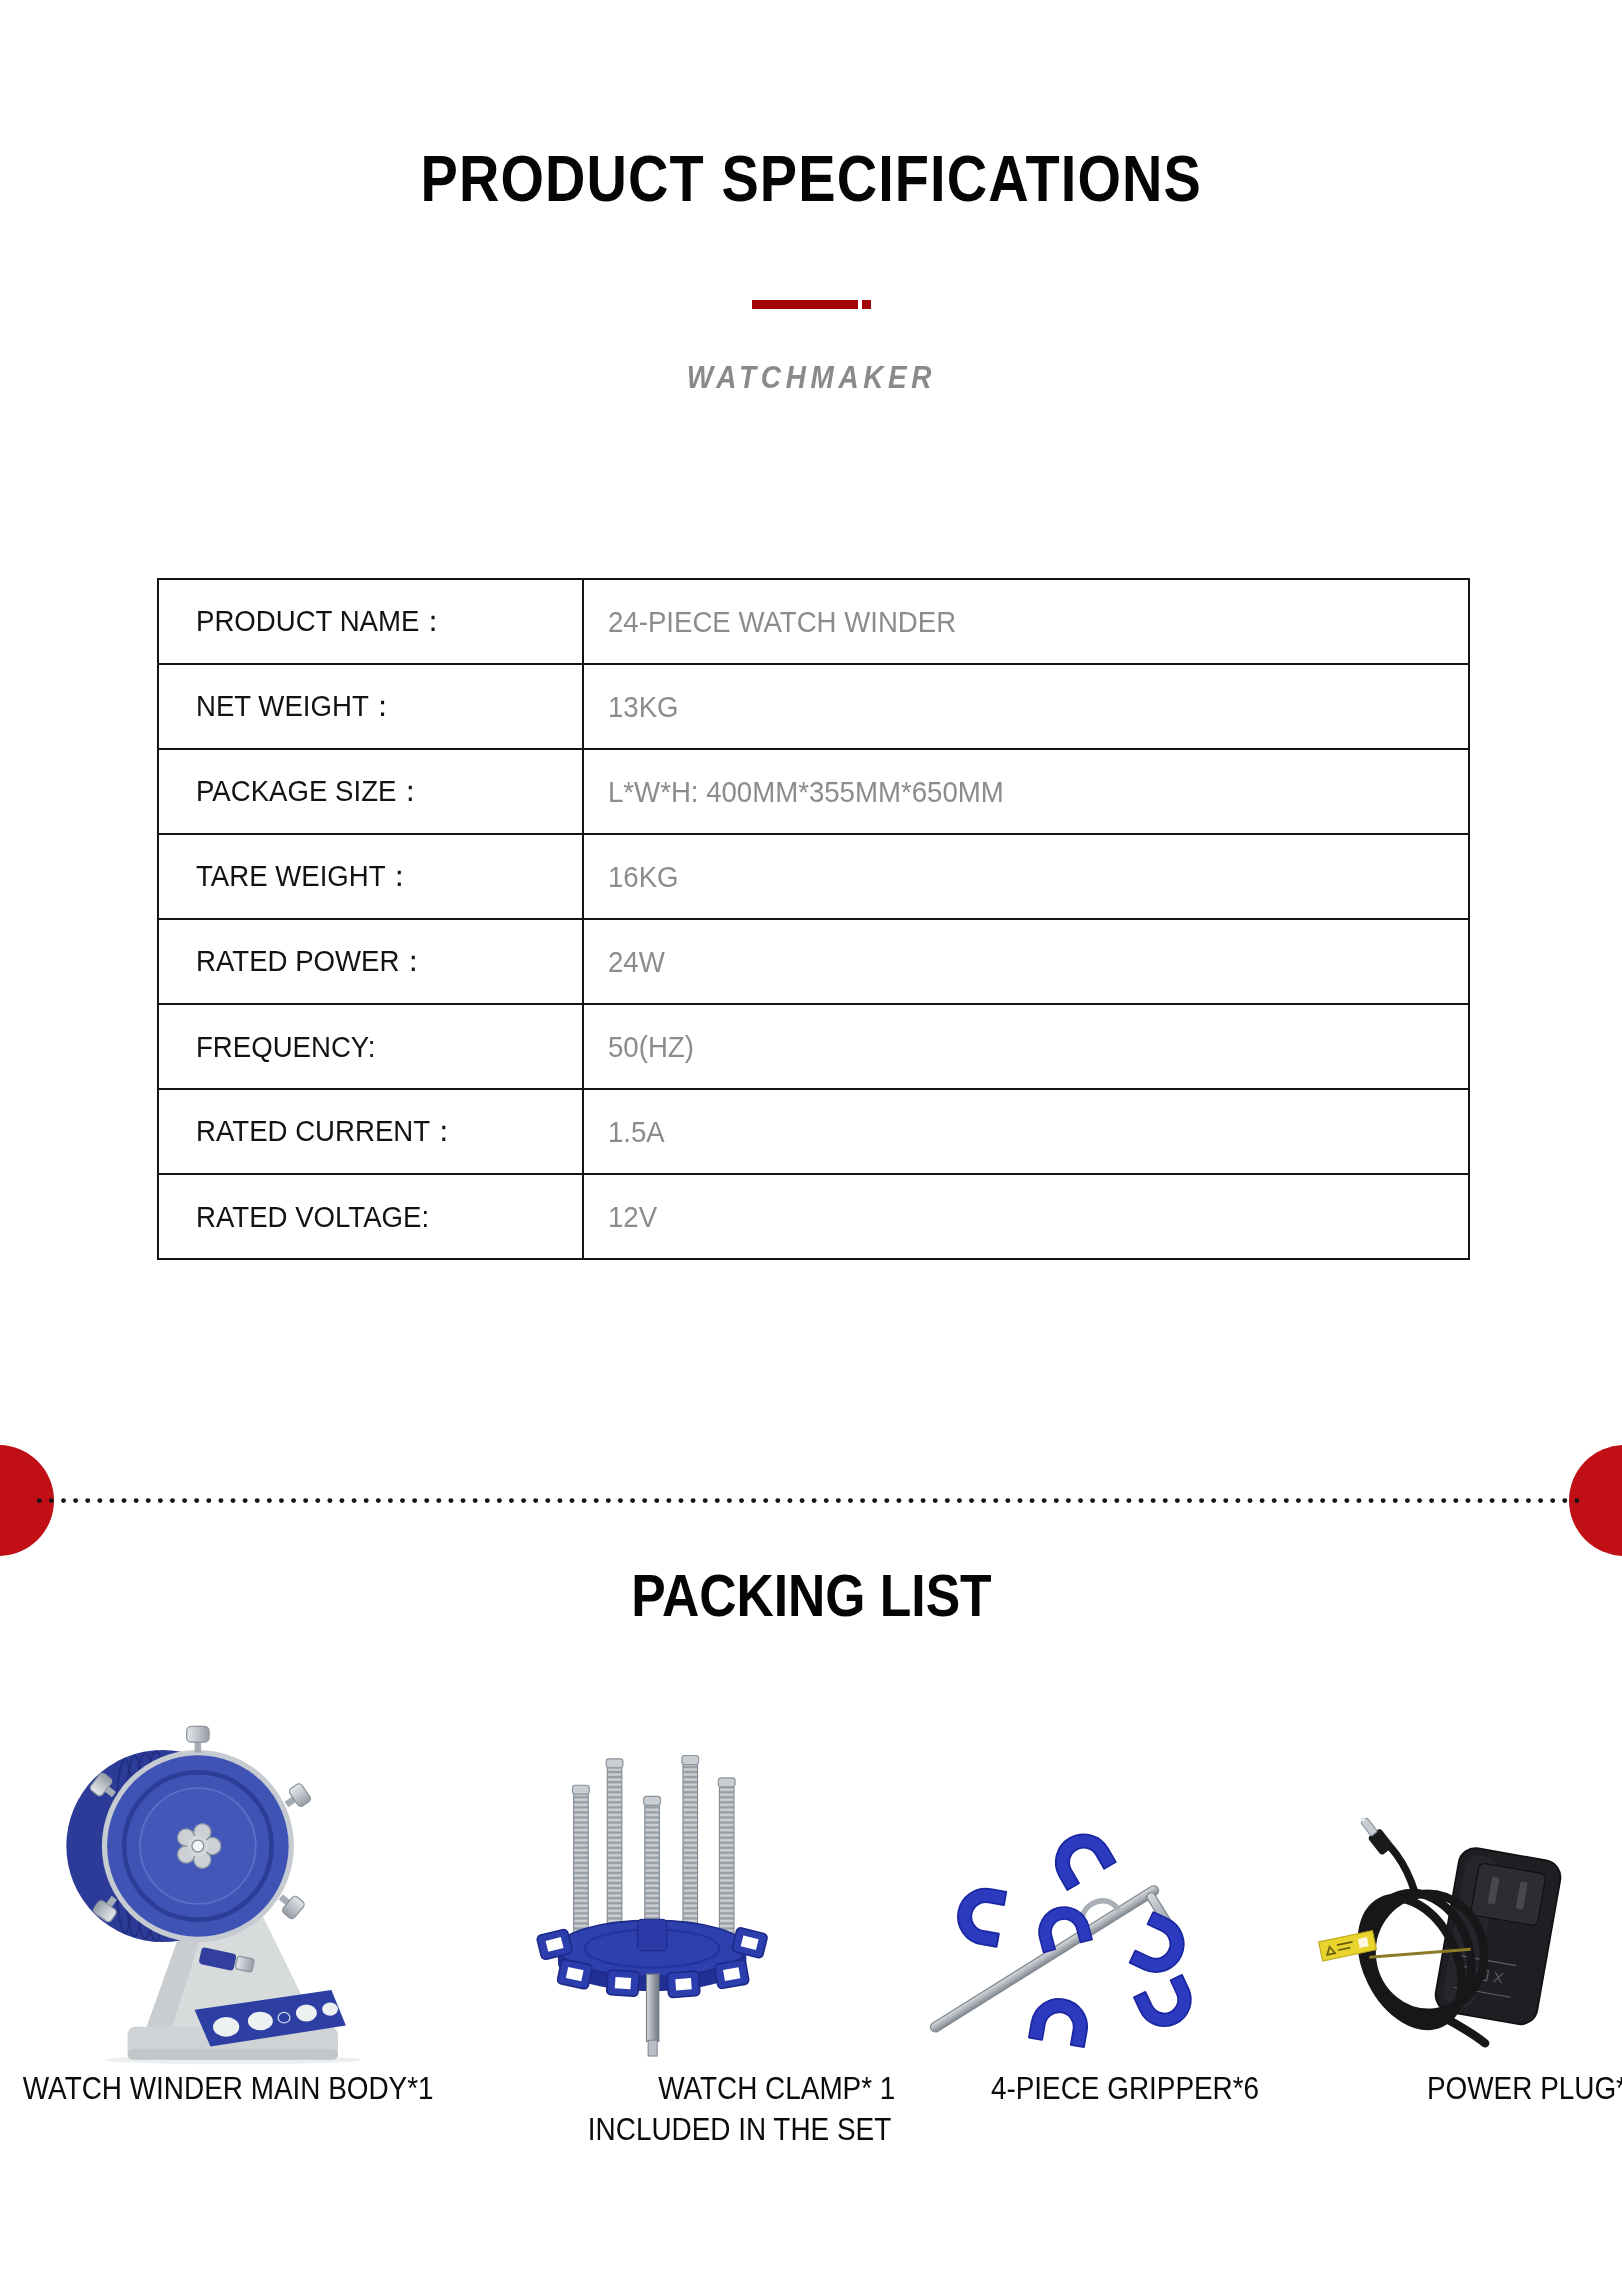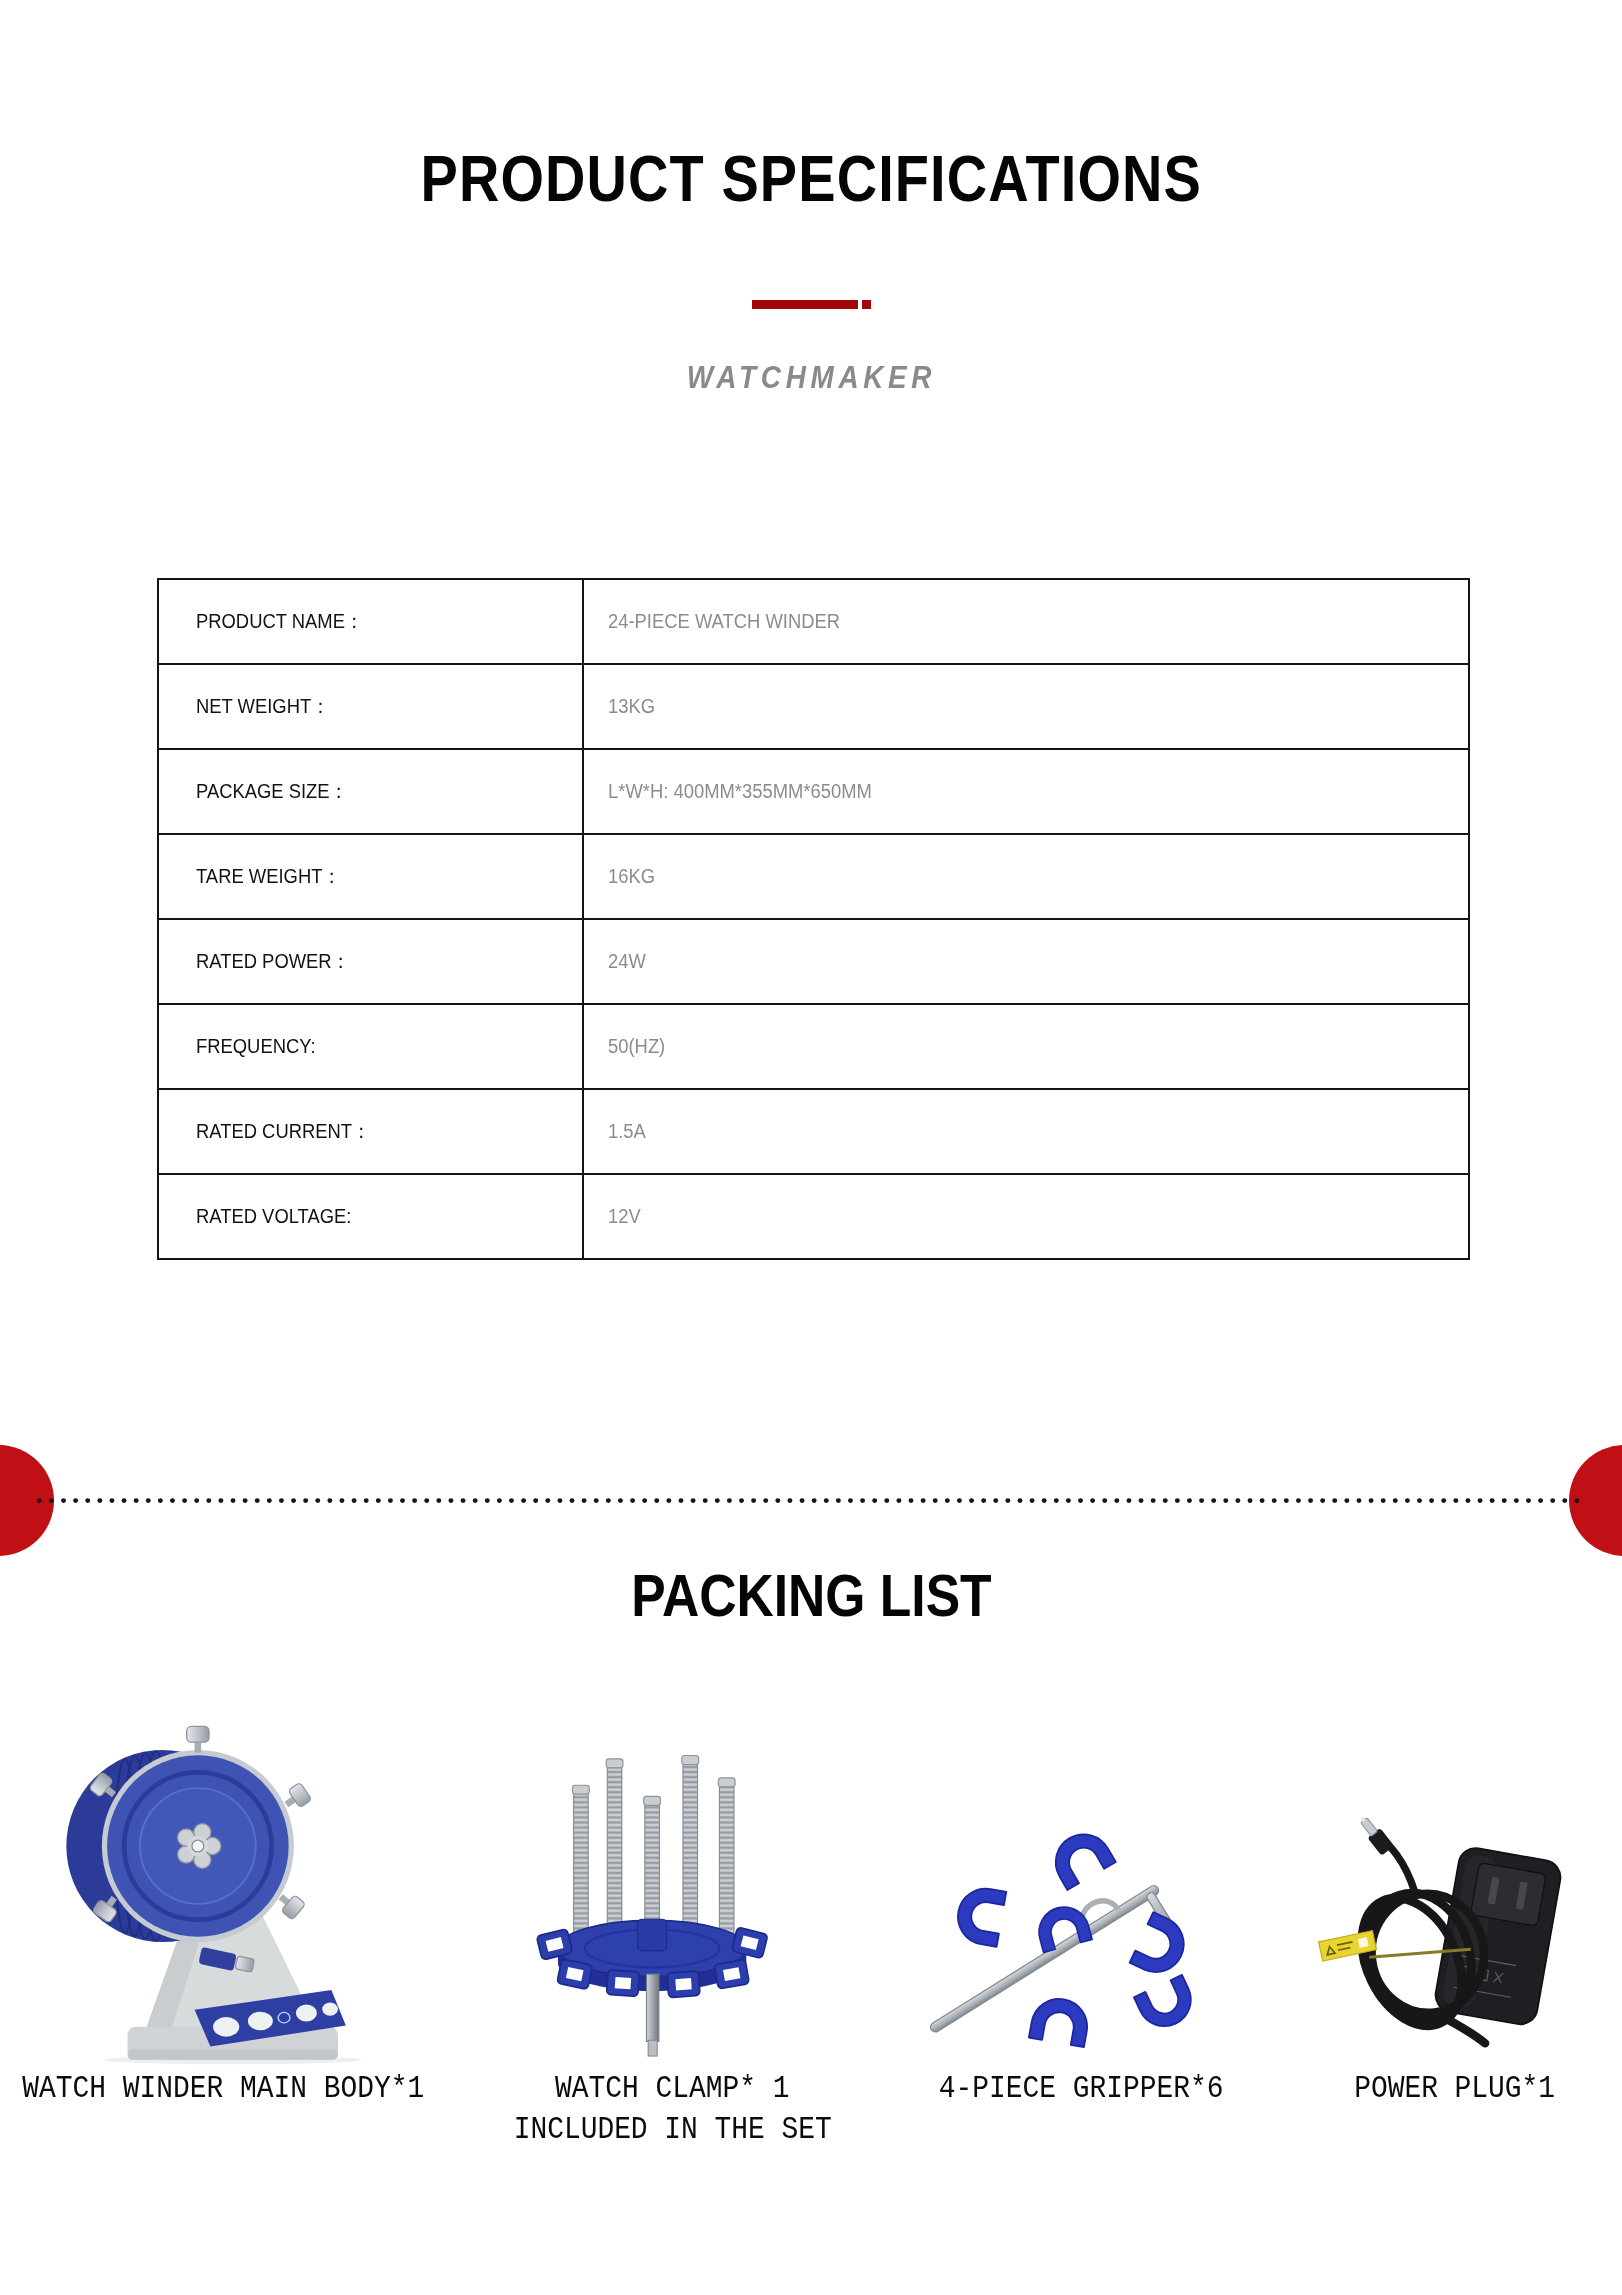--- a/index.html
+++ b/index.html
@@ -33,21 +33,21 @@
   }
 
   table.spec-table {
     position: absolute; top: 578px; left: 157px;
     width: 1313px; border-collapse: collapse;
     table-layout: fixed;
   }
   table.spec-table td {
     border: 2px solid #141414;
     height: 85px; vertical-align: middle;
-    font-size: 20px;
+    font-size: 30px;
   }
   td.label-cell { width: 425px; color: #121212; padding-left: 37px; }
   td.value-cell { color: #8c8c8c; padding-left: 24px; }
 
   .section-divider { position: absolute; top: 0; left: 0; width: 100%; }
   .edge-circle {
     position: absolute; top: 1445px; width: 111px; height: 111px;
     border-radius: 50%; background: #c01015;
   }
   .edge-circle.left { left: -57px; }
@@ -67,21 +67,21 @@
   .item { display: flex; justify-content: center; align-items: flex-end; }
   .item-1 { flex: 0 0 425px; }
   .item-2 { flex: 0 0 452px; }
   .item-3 { flex: 0 0 366px; }
   .item-4 { flex: 0 0 380px; }
 
   .captions {
     position: absolute; top: 2068px; left: 0; width: 1623px;
     display: flex; align-items: flex-start;
   }
-  .caption { text-align: center; font-size: 31px; color: #0b0b0b; line-height: 41px; font-family: Liberation Mono, monospace; }
+  .caption { text-align: right; font-size: 31px; color: #0b0b0b; line-height: 41px; }
   .cap-1 { flex: 0 0 425px; }
   .cap-2 { flex: 0 0 452px; }
   .cap-3 { flex: 0 0 366px; }
   .cap-4 { flex: 0 0 380px; }
 </style>
 </head>
 <body>
 
 <div class="page">
 

